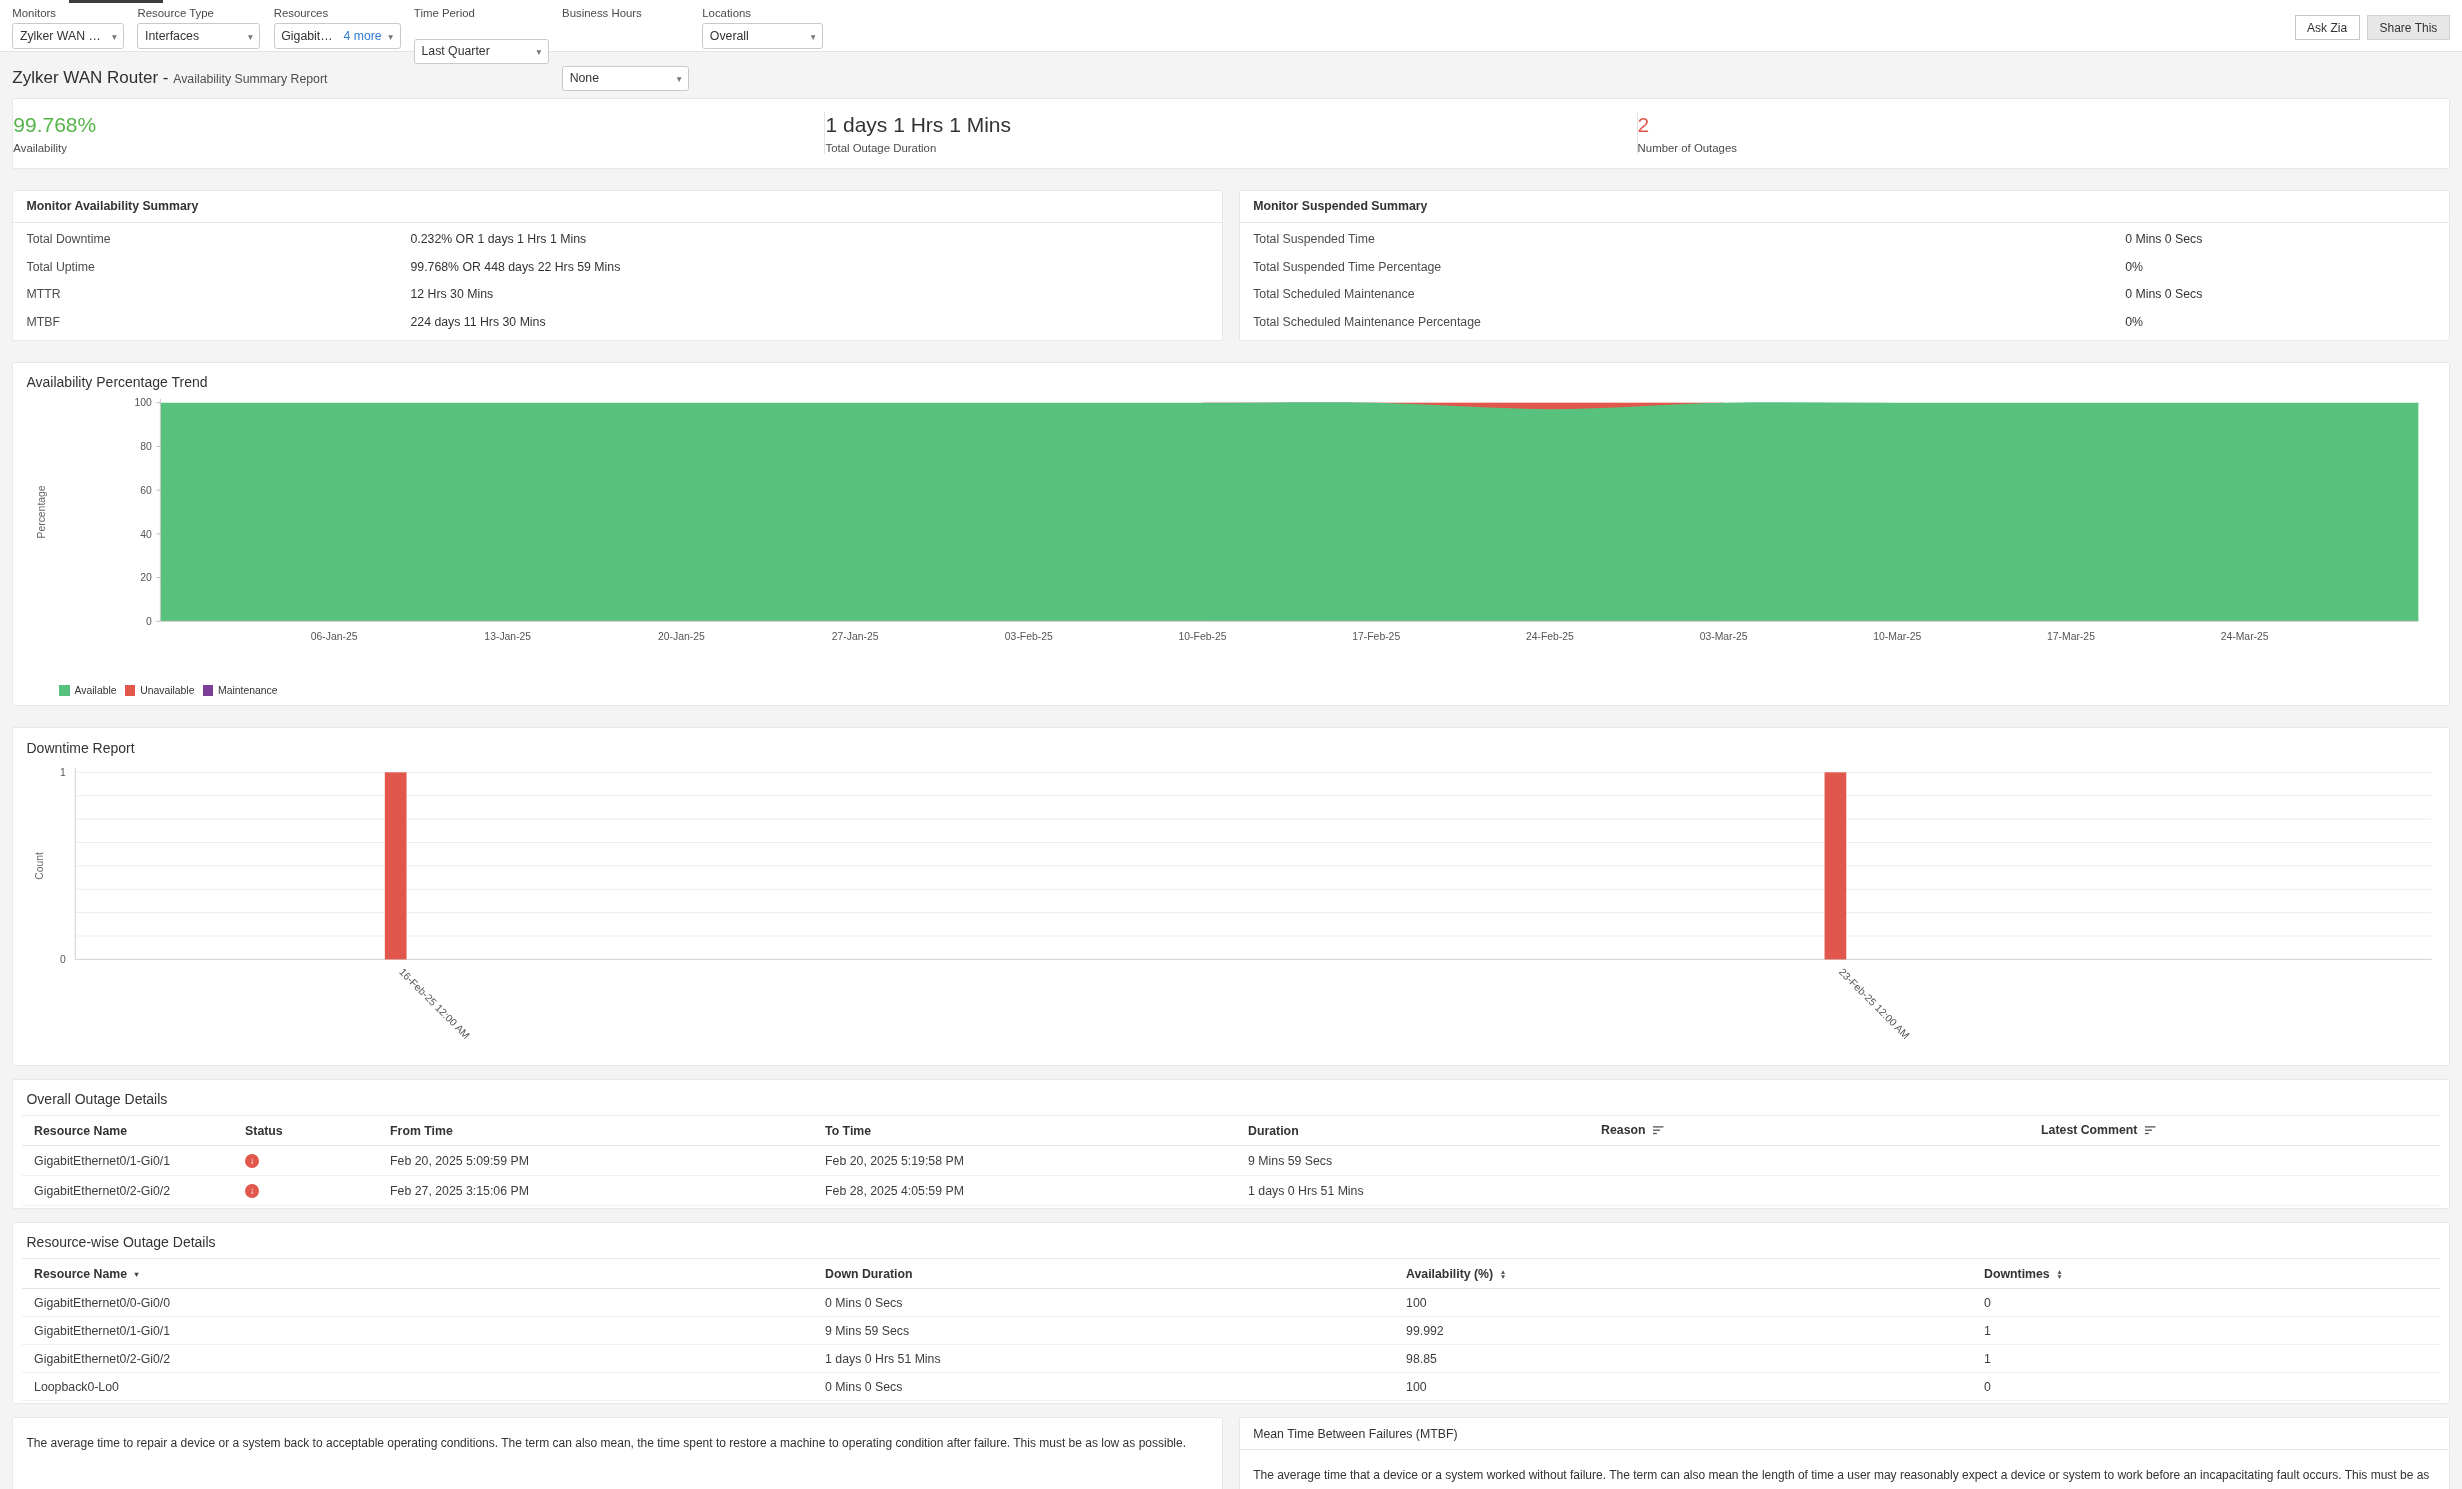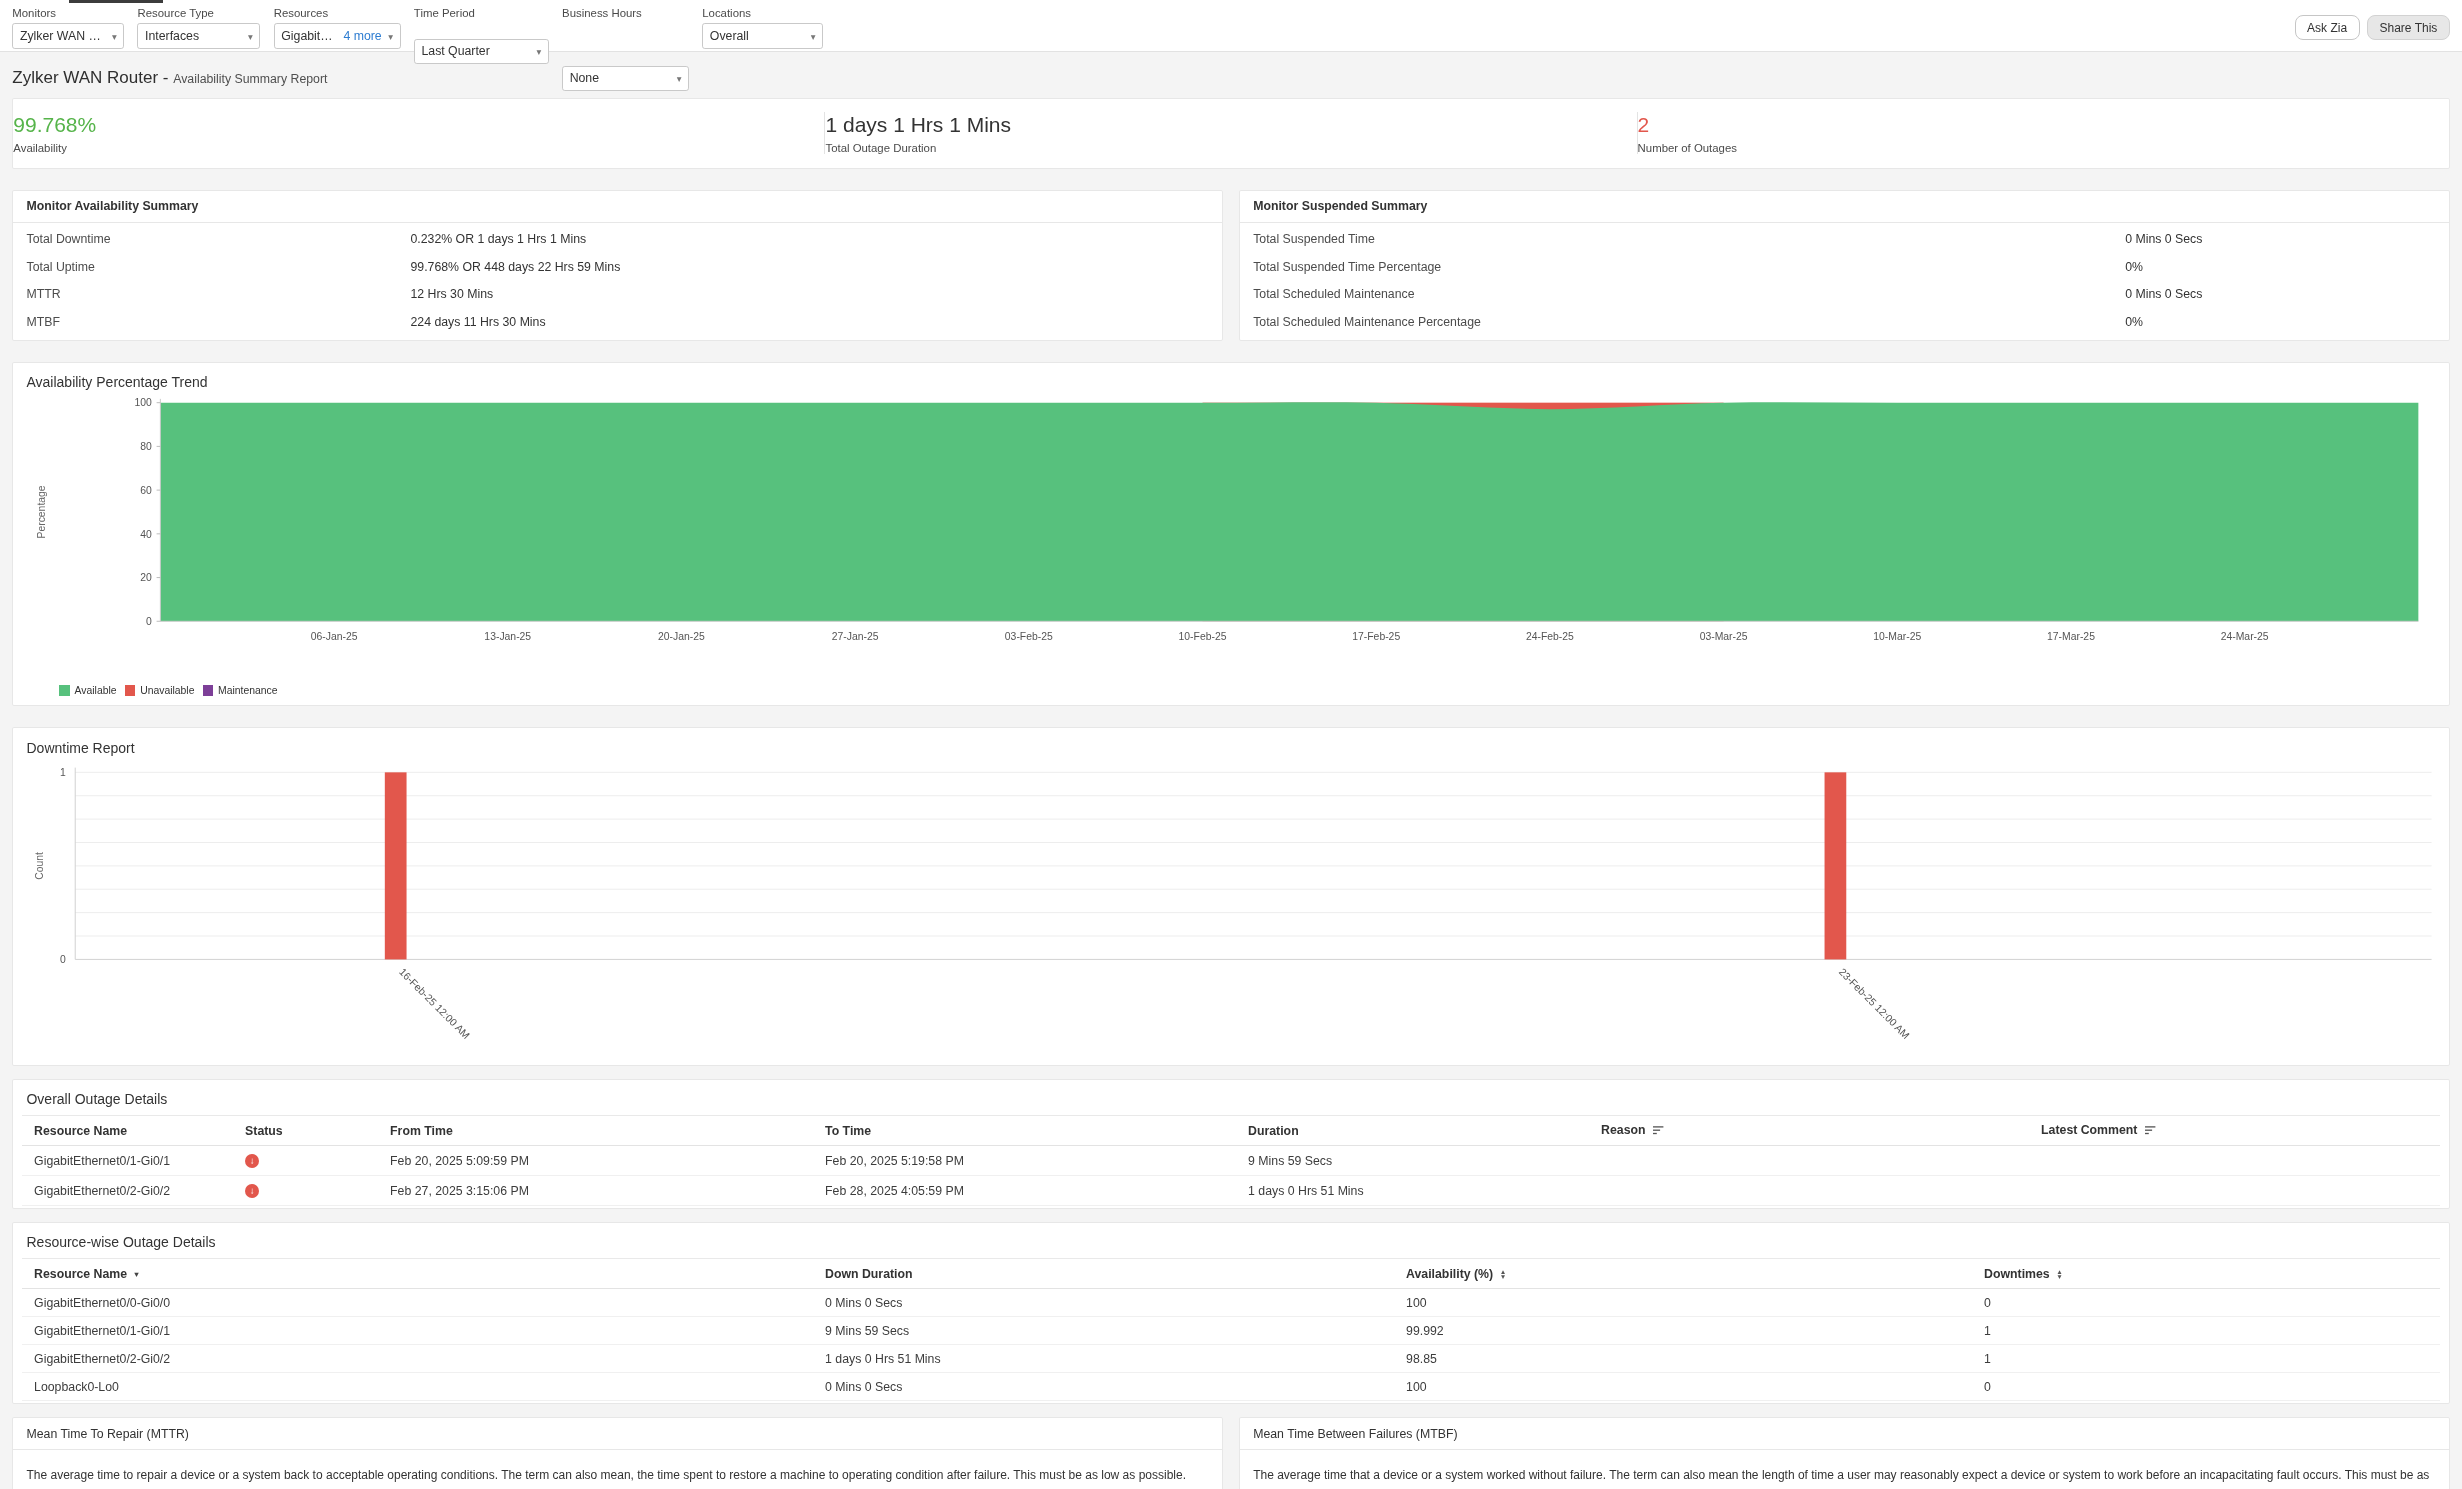--- a/index.html
+++ b/index.html
@@ -9,21 +9,21 @@
   
   .topbar{position:relative;background:#fff;border-bottom:0.9px solid #e2e2e2;height:52px;display:flex;align-items:flex-start;padding:6.6px 12.3px 0}
   .tab-indicator{position:absolute;top:0;left:69px;width:94px;height:2.8px;background:#3c3c3c}
   .filter-group{margin-right:13.2px}
   .filter-label{font-size:11.4px;color:#4a4a4a;margin-bottom:4.7px}
   .filter-select{display:flex;align-items:center;border:0.9px solid #c9c9c9;border-radius:2.8px;height:25.6px;padding:0 6.6px;font-size:12.3px;color:#333;background:#fff;cursor:pointer;white-space:nowrap}
   .filter-value{overflow:hidden;text-overflow:ellipsis;flex:1}
   .more-link{color:#2e7dd1;margin-left:2.8px}
   .caret{color:#777;font-size:9.5px;margin-left:6.6px}
   .topbar-actions{margin-left:auto;display:flex;gap:7.6px;align-items:center;margin-top:8.5px}
-  .btn{font-size:12px;padding:4.7px 11.4px;border-radius:8px;cursor:pointer;font-family:inherit}
+  .btn{font-size:12px;padding:4.7px 11.4px;border-radius:0;cursor:pointer;font-family:inherit}
   .btn-outline{background:#fff;border:0.9px solid #c6c6c6;color:#333}
   .btn-gray{background:#e7e7e7;border:0.9px solid #d2d2d2;color:#333}
 
   .content{padding:0 12.3px}
   .page-title{margin:16px 0 10.4px;font-size:17px;color:#2f2f2f}
   .page-title .sub{font-size:12.3px;color:#4f4f4f}
 
   .card{background:#fff;border:0.9px solid #e7e7e7;border-radius:1.9px}
 
   .stats-card{display:flex;padding:12.3px 0 14px}
@@ -363,21 +363,20 @@
             <td>0 Mins 0 Secs</td>
             <td>100</td>
             <td>0</td>
           </tr>
         </tbody>
     </table>
   </div>
 
   <div class="two-col bottom-row">
     <div class="card">
-      <div class="card-header" style="font-weight:400">Mean Time To Repair (MTTR)</div>
       <div class="desc-body">The average time to repair a device or a system back to acceptable operating conditions. The term can also mean, the time spent to restore a machine to operating condition after failure. This must be as low as possible.</div>
     </div>
     <div class="card">
       <div class="card-header" style="font-weight:400">Mean Time Between Failures (MTBF)</div>
       <div class="desc-body">The average time that a device or a system worked without failure. The term can also mean the length of time a user may reasonably expect a device or system to work before an incapacitating fault occurs. This must be as high as possible.</div>
     </div>
   </div>
 
 </div>
 

